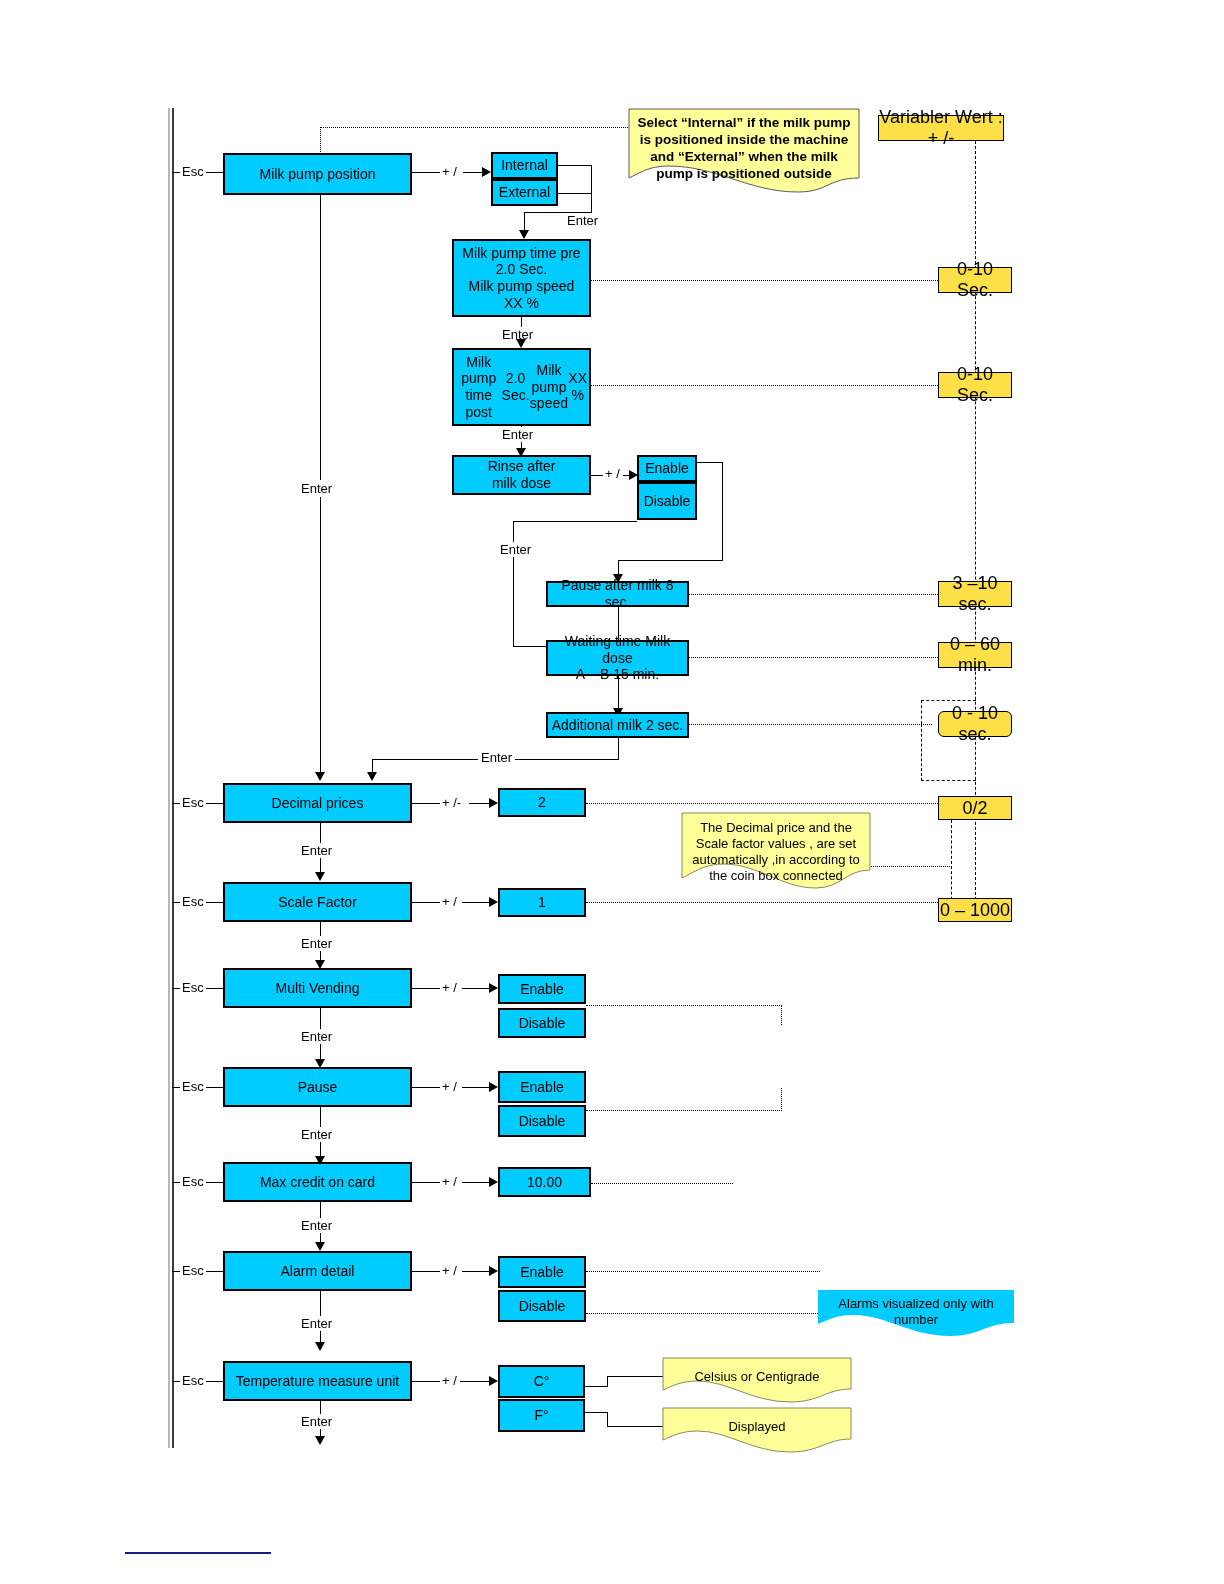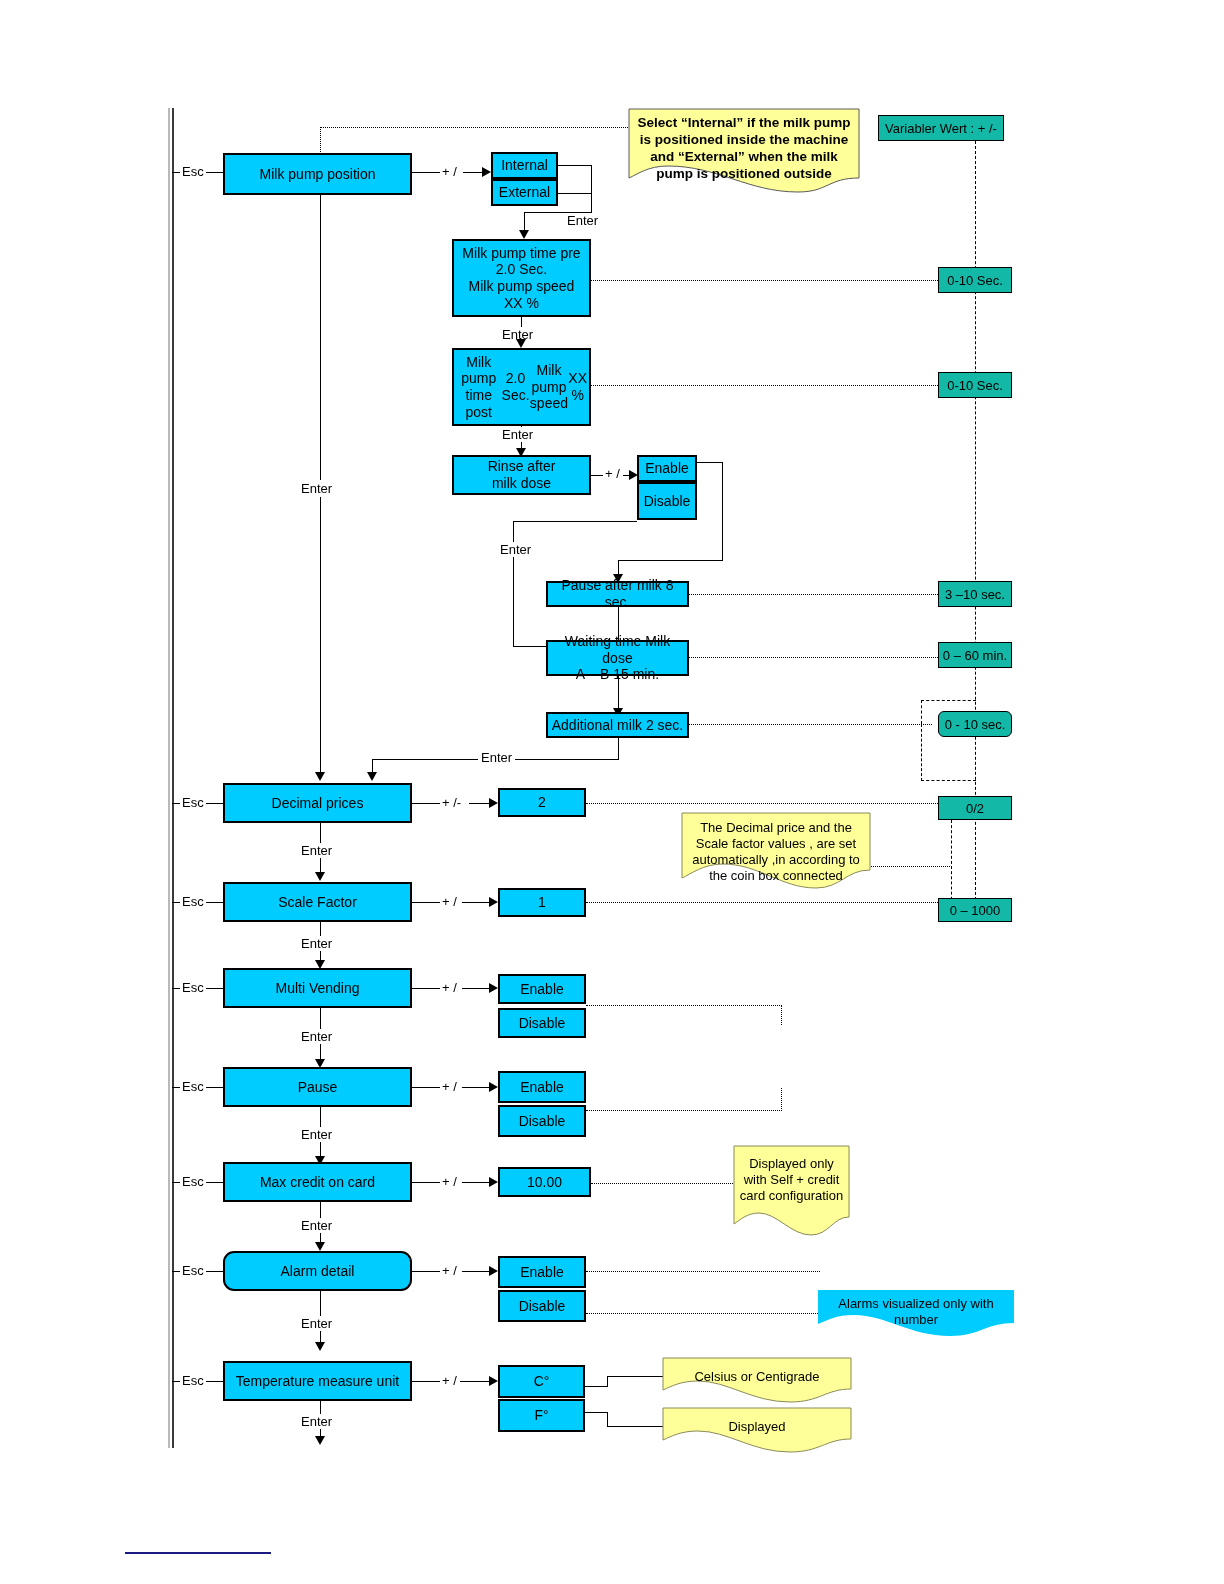--- a/index.html
+++ b/index.html
@@ -17,23 +17,23 @@
     padding:1px 2px;
   }
   .cyan.ml{font-size:14px;}
   .cyan .l{display:block;}
 
   
 
   
   .ybox{
     position:absolute;box-sizing:border-box;
-    background:#14b8a6;border:1.5px solid #000;
+    background:#fde047;border:1.5px solid #000;
     display:flex;align-items:center;justify-content:center;
-    font-size:13px;color:#000;text-align:right;
+    font-size:18px;color:#000;text-align:center;
   }
 
   
   .lbl{position:absolute;font-size:13px;color:#000;white-space:nowrap;}
 
   
   .hline{position:absolute;height:0;border-top:1.6px solid #000;}
   .vline{position:absolute;width:0;border-left:1.6px solid #000;}
   .hline.thin{border-top-width:1.3px;}
   .vline.thin{border-left-width:1.3px;}
@@ -337,32 +337,26 @@
   </div>
   <div class="hline thin" style="left:412px;top:1182px;width:30px;"></div>
   <div class="lbl" style="left:440px;top:1174px;background:#fff;padding:0 2px;">+ /</div>
   <div class="hline thin" style="left:462px;top:1182px;width:31px;"></div>
   <div class="arrr" style="left:489px;top:1177px;"></div>
   <div class="cyan" style="left:498px;top:1167px;width:93px;height:30px;">
     <span>10.00</span>
   </div>
   <div class="hdot" style="left:591px;top:1183px;width:142px;"></div>
 
-  <div class="note" style="left:733px;top:1145px;width:117px;height:92px;">
-    <svg width="117" height="92" viewBox="0 0 117 92">
-      <path d="M1,1 L116,1 L116,72 C100,72 96,90 78,90 C58,90 44,68 26,68 C14,68 7,75 1,79 Z" fill="#ffff99" stroke="#8a8a5a" stroke-width="1"></path>
-    </svg>
-    <div class="txt" style="top:6px;">Displayed only with Self + credit card configuration</div>
-  </div>
 
   <div class="vline thin" style="left:320px;top:1202px;height:43px;"></div>
   <div class="lbl" style="left:298px;top:1218px;background:#fff;padding:0 3px;">Enter</div>
   <div class="arrd" style="left:315px;top:1242px;"></div>
 
-  <div class="cyan" style="left:223px;top:1251px;width:189px;height:40px;border-radius:11px;">
+  <div class="cyan" style="left:223px;top:1251px;width:189px;height:40px;">
     <span>Alarm detail</span>
   </div>
   <div class="hline thin" style="left:412px;top:1271px;width:30px;"></div>
   <div class="lbl" style="left:440px;top:1263px;background:#fff;padding:0 2px;">+ /</div>
   <div class="hline thin" style="left:462px;top:1271px;width:31px;"></div>
   <div class="arrr" style="left:489px;top:1266px;"></div>
   <div class="cyan" style="left:498px;top:1256px;width:88px;height:32px;">
     <span>Enable</span>
   </div>
   <div class="cyan" style="left:498px;top:1290px;width:88px;height:32px;">

